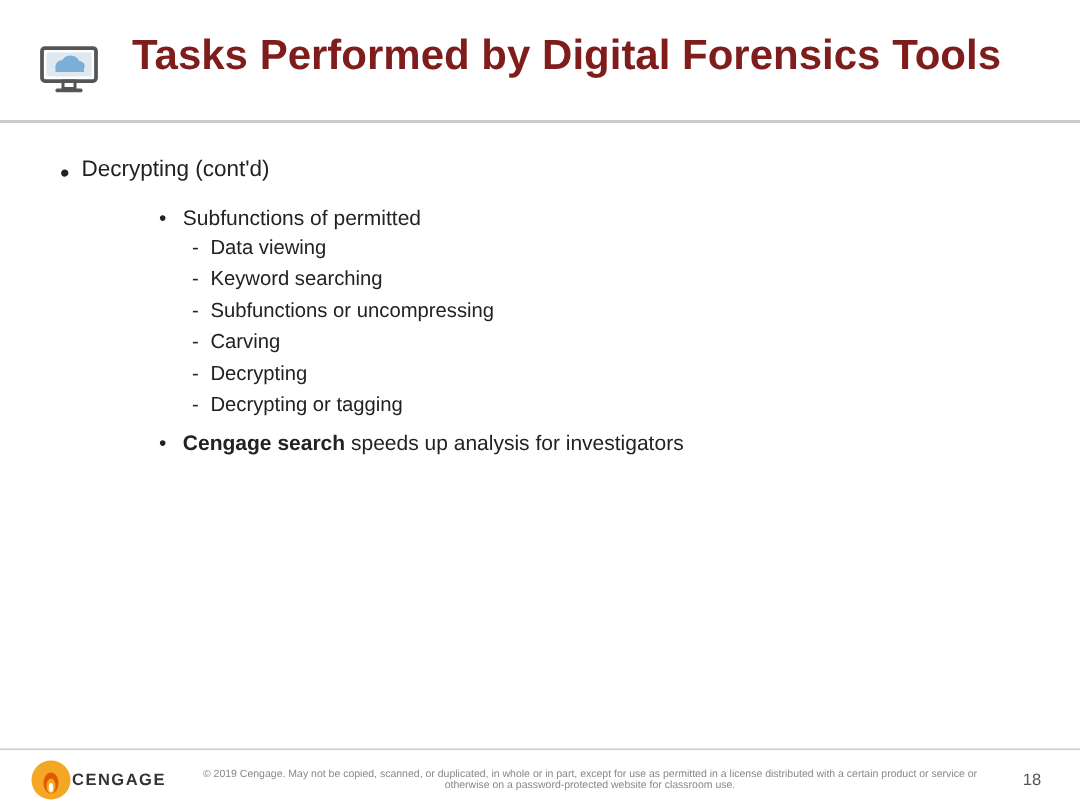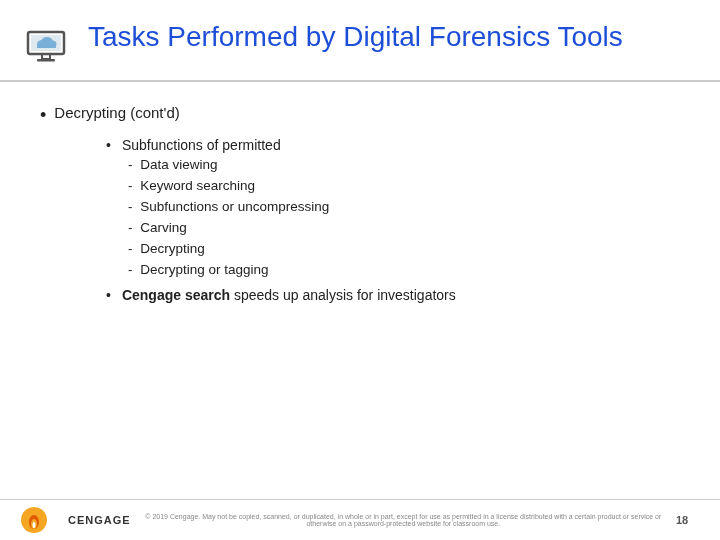--- a/index.html
+++ b/index.html
@@ -43,22 +43,22 @@
       justify-content: center;
     }
 
     .header-icon svg {
       width: 52px;
       height: 52px;
     }
 
     .header-title {
       font-size: 28px;
-      font-weight: 400;
-      color: #1d4ed8;
+      font-weight: 700;
+      color: #7f1d1d;
       line-height: 1.2;
       padding-top: 2px;
     }
 
     .content {
       flex: 1;
       padding: 22px 40px 10px 40px;
     }
 
     .bullet-level1 {
@@ -99,21 +99,21 @@
       border-top: 1px solid #cccccc;
       padding: 6px 20px;
       display: flex;
       align-items: center;
       justify-content: space-between;
     }
 
     .footer-logo {
       display: flex;
       align-items: center;
-      gap: 20px;
+      gap: 0;
     }
 
     .footer-logo-icon {
       width: 28px;
       height: 28px;
     }
 
     .footer-logo-text {
       font-size: 11px;
       font-weight: 700;
@@ -124,23 +124,23 @@
     .footer-copyright {
       font-size: 7px;
       color: #888;
       max-width: 520px;
       text-align: center;
     }
 
     .footer-page {
       font-size: 11px;
       color: #555;
-      font-weight: 700;
+      font-weight: 400;
       min-width: 24px;
-      text-align: left;
+      text-align: center;
     }
 
     .subfunctions-indent {
       margin-left: 88px;
     }
 
     .sub-item {
       font-size: 13.5px;
       color: #222222;
       line-height: 1.55;

